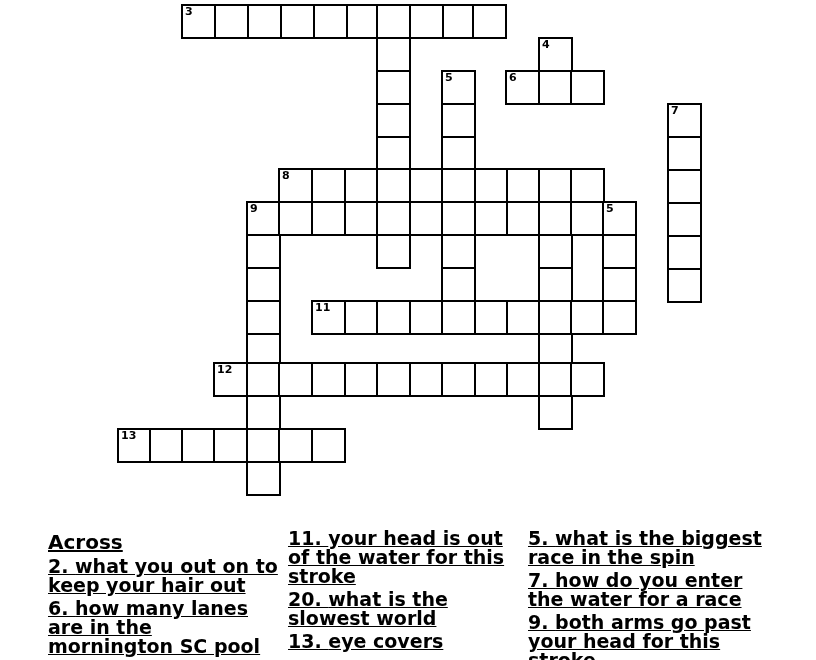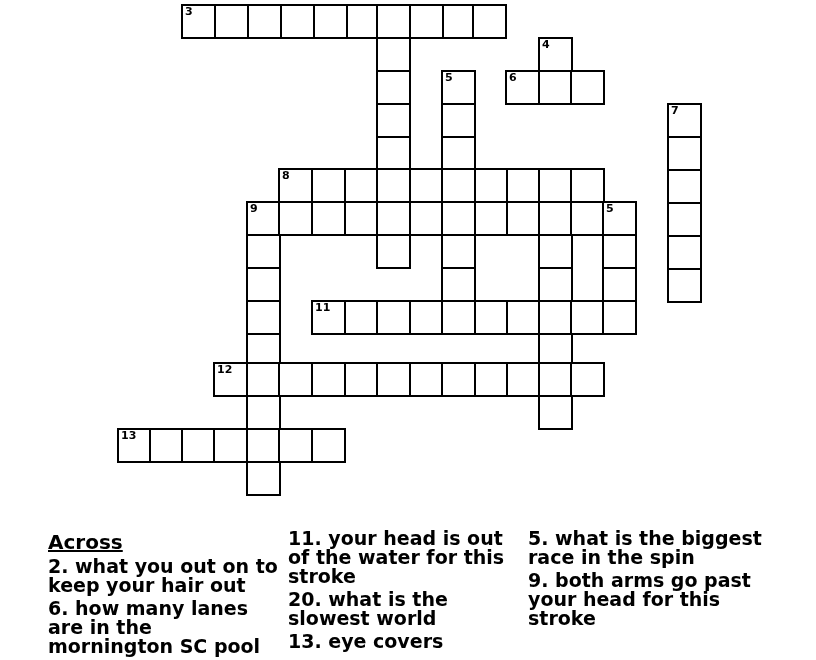--- a/index.html
+++ b/index.html
@@ -65,20 +65,21 @@
     font-weight: bold;
     text-decoration: underline;
     margin: 0 0 2px 0;
     line-height: 26px;
   }
   .clue {
     font-size: 19px;
     font-weight: bold;
     line-height: 19px;
     margin: 0 0 4px 0;
+    text-decoration: underline;
   }
   .clue .n {
     font-weight: bold;
   }
 </style>
 </head>
 <body>
 
 <div id="grid-layer">
     <div class="cell" style="left: 181px; top: 4px;">
@@ -204,15 +205,16 @@
       <div class="clue"><span class="n">2. </span><span>what you out on to keep your hair out</span></div>
       <div class="clue"><span class="n">6. </span><span>how many lanes are in the mornington SC pool</span></div>
     </div>
   <div class="clue-col col2">
       <div class="clue"><span class="n">11. </span><span>your head is out of the water for this stroke</span></div>
       <div class="clue"><span class="n">20. </span><span>what is the slowest world</span></div>
       <div class="clue"><span class="n">13. </span><span>eye covers</span></div>
     </div>
   <div class="clue-col col3">
       <div class="clue"><span class="n">5. </span><span>what is the biggest race in the spin</span></div>
+      <div class="clue"><span class="n">7. </span><span>how do you enter the water for a race</span></div>
       <div class="clue"><span class="n">9. </span><span>both arms go past your head for this stroke</span></div>
     </div>
 </div>
 
 </body></html>

